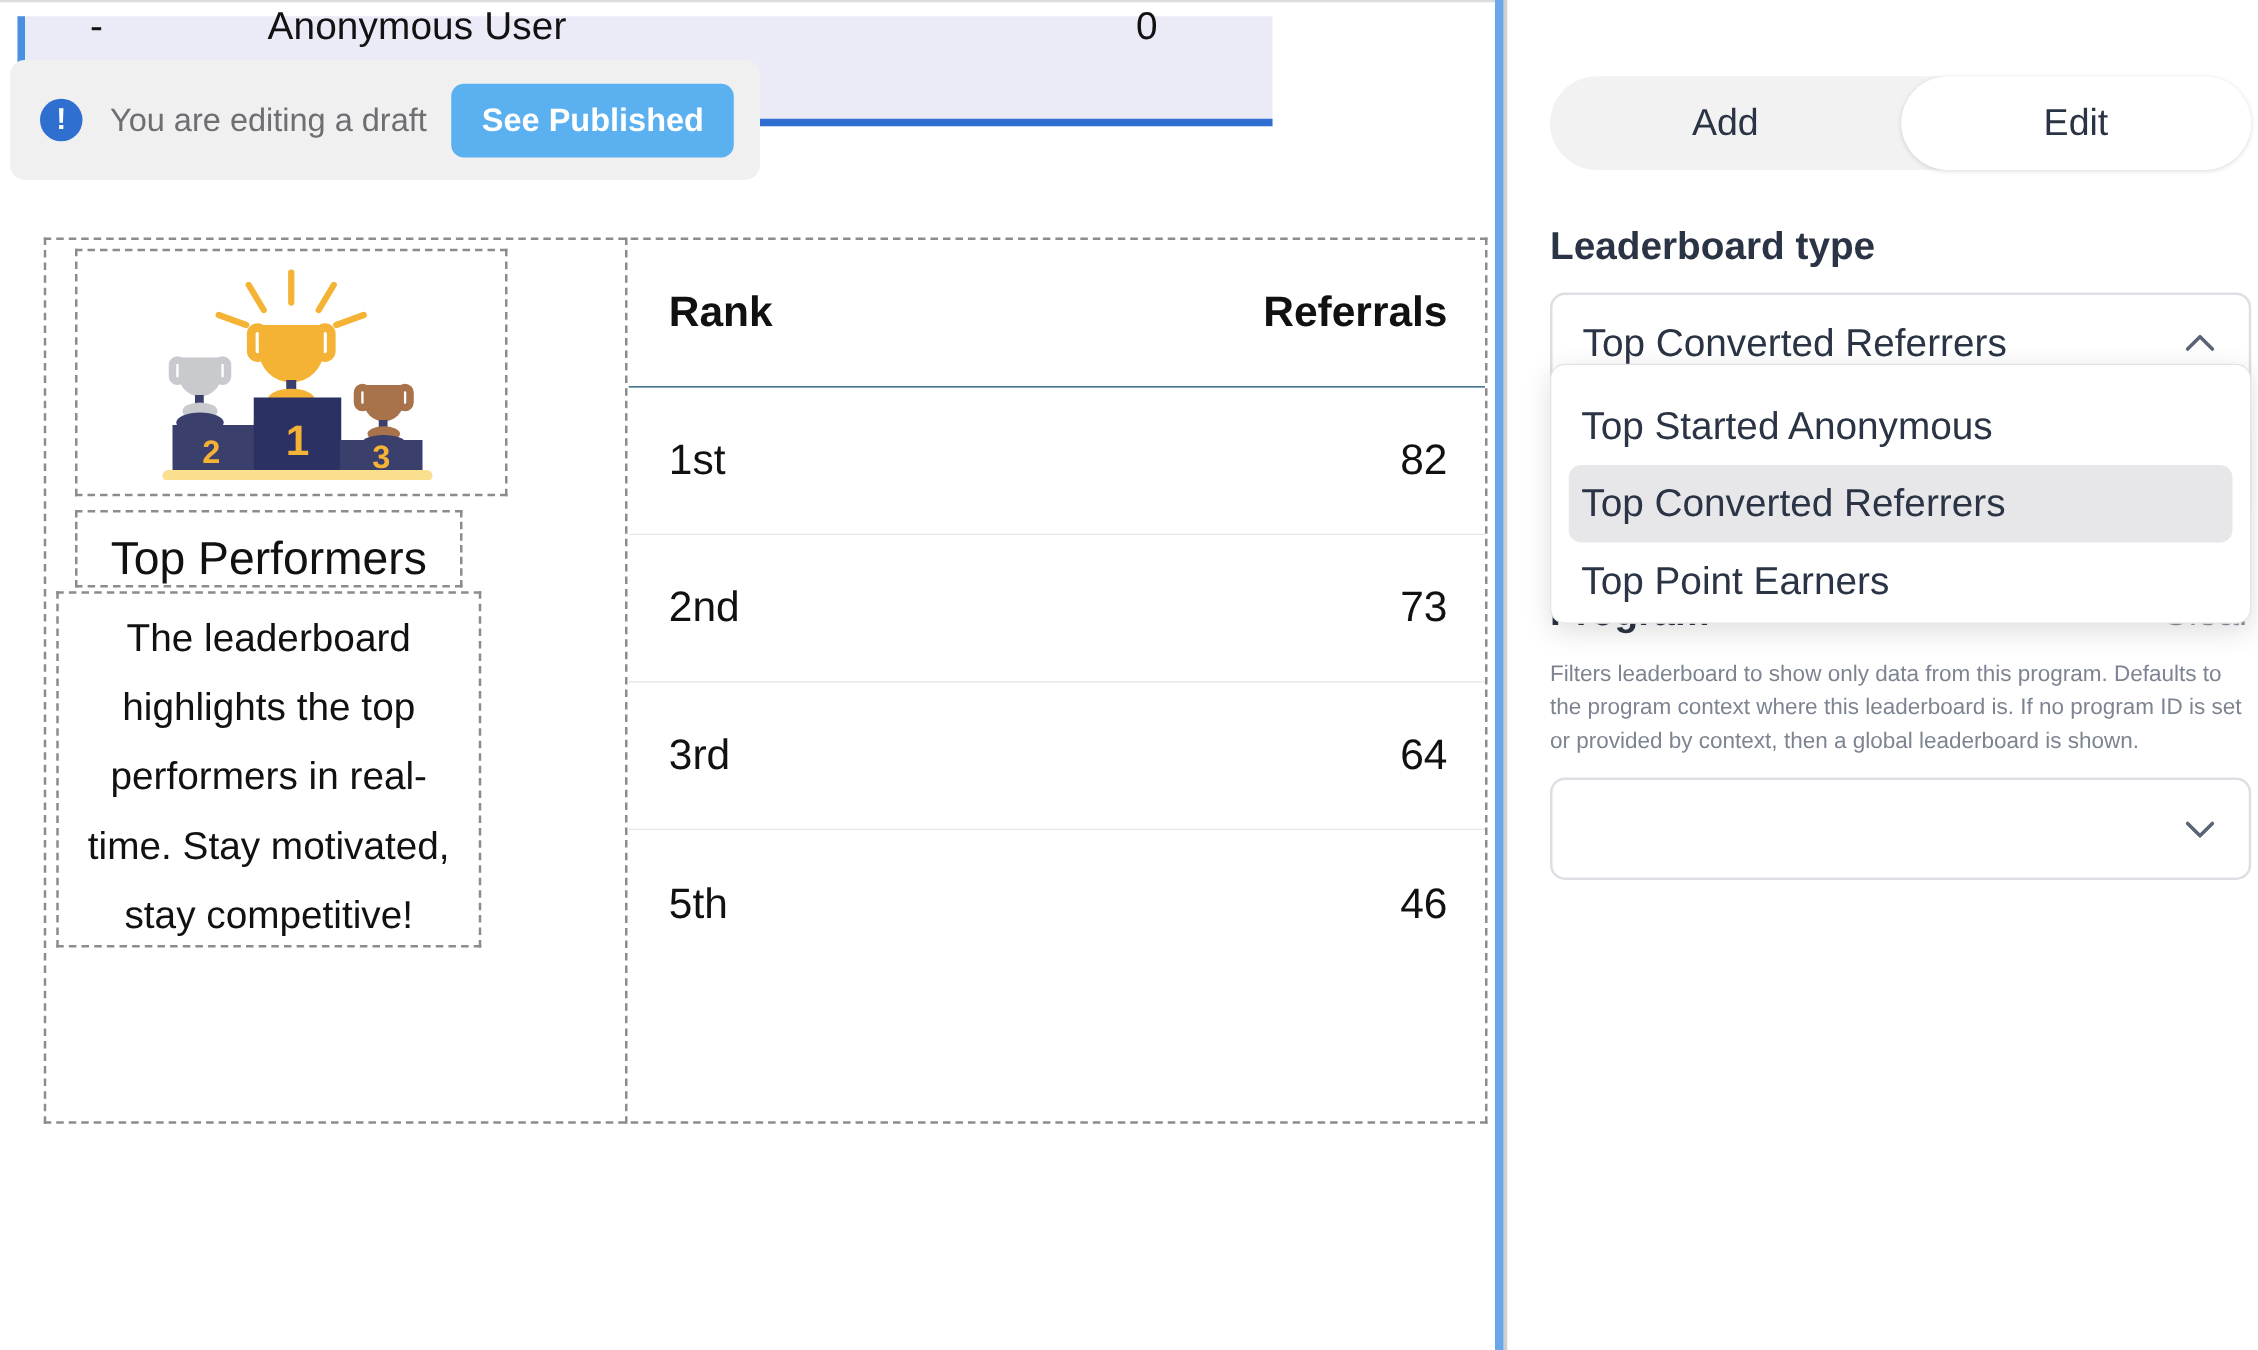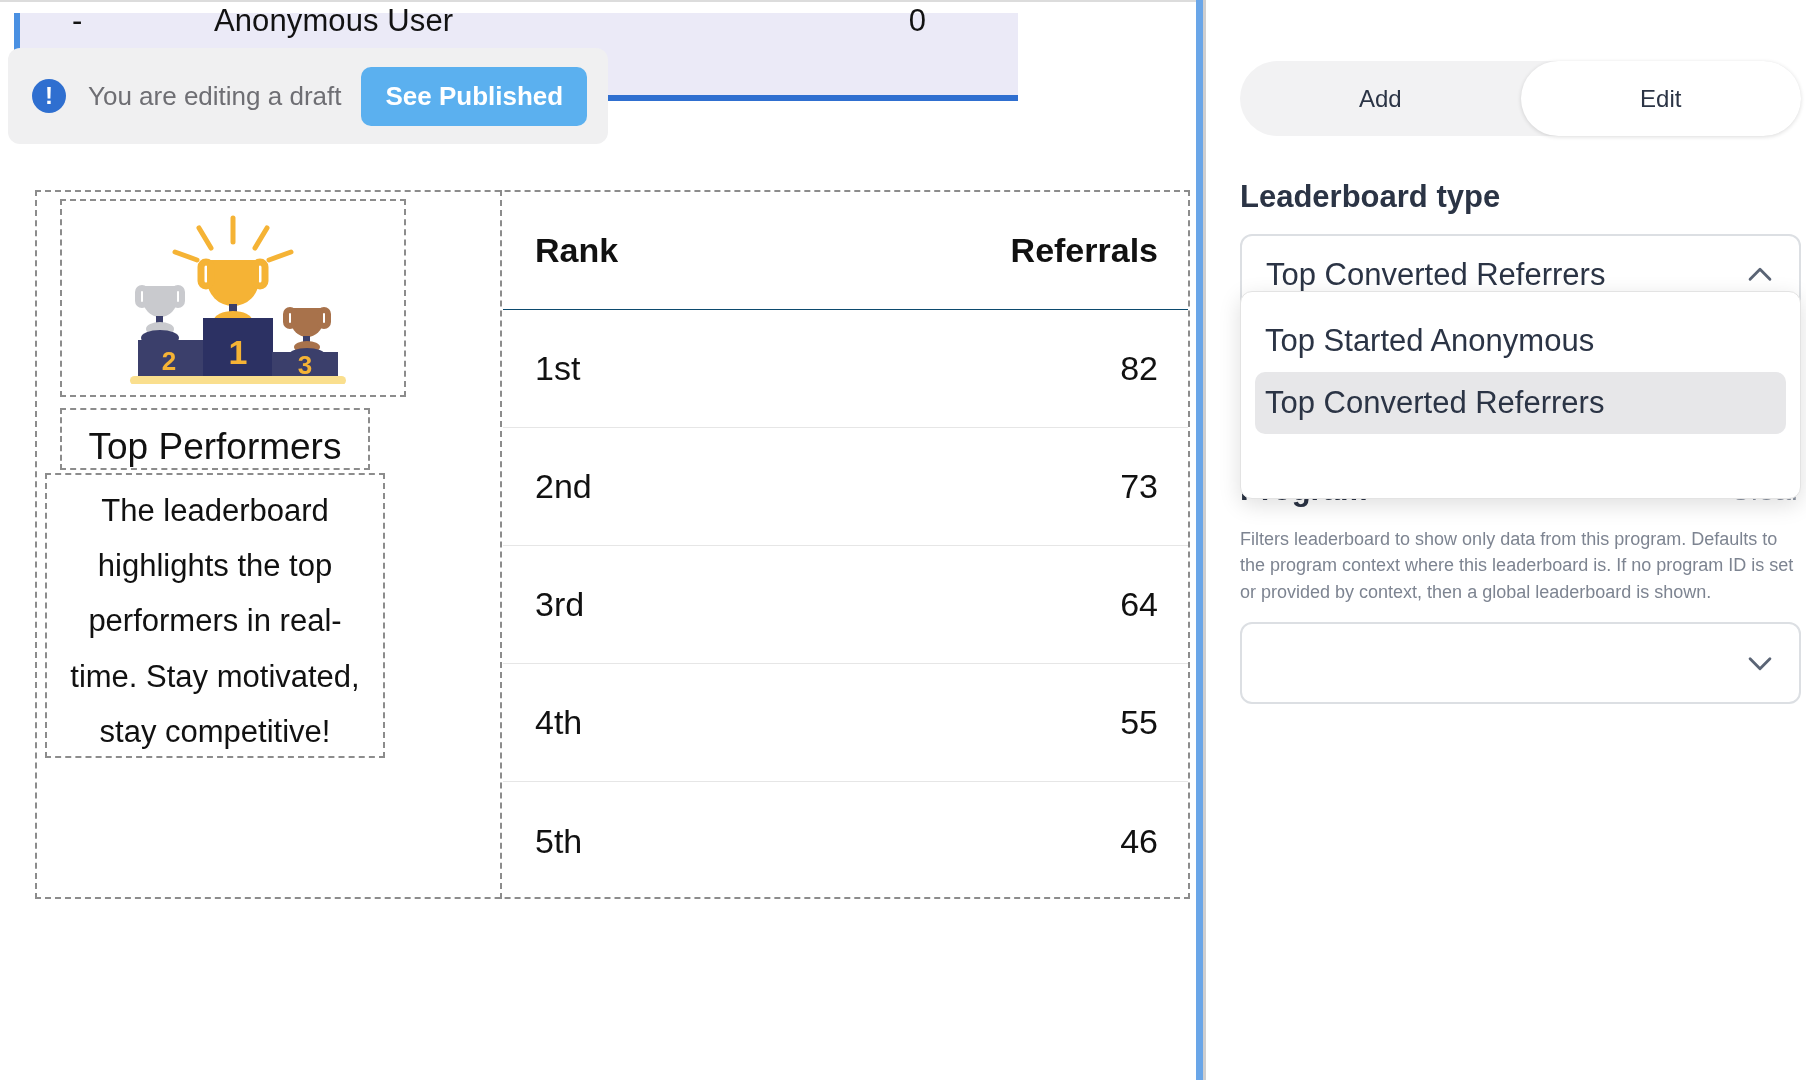--- a/index.html
+++ b/index.html
@@ -156,21 +156,21 @@
   }
 
   .seg-toggle {
     position:relative; margin-top:61px;
     width:561px; height:75px;
     background:#f2f2f3; border-radius:38px;
     display:flex;
   }
   .seg-toggle .seg {
     flex:1; display:flex; align-items:center; justify-content:center;
-    font-size:24px; color:#2b3445; cursor:pointer; border-radius:38px;
+    font-size:30px; color:#2b3445; cursor:pointer; border-radius:38px;
     font-family:"Liberation Sans", sans-serif;
   }
   .seg-toggle .seg.active {
     background:#ffffff;
     box-shadow:0 1px 4px rgba(0,0,0,.14);
   }
 
   .field-label {
     margin-top:43px;
     font-size:31px; font-weight:bold; color:#2b3445;
@@ -334,24 +334,20 @@
         <span class="td">82</span>
       </div>
       <div class="row">
         <span class="td">2nd</span>
         <span class="td">73</span>
       </div>
       <div class="row">
         <span class="td">3rd</span>
         <span class="td">64</span>
       </div>
-      <div class="row">
-        <span class="td">4th</span>
-        <span class="td">55</span>
-      </div>
       <div class="row last">
         <span class="td">5th</span>
         <span class="td">46</span>
       </div>
     </div>
   </div>
 
   <div class="divider-blue"></div>
   <div class="divider-grey"></div>
 
@@ -385,15 +381,16 @@
     <div class="prog-select">
       <svg class="chev" viewBox="0 0 24 24" fill="none" stroke="#5a6475" stroke-width="2" stroke-linecap="round" stroke-linejoin="round">
           <polyline points="5 9 12 16 19 9"></polyline>
         </svg>
     </div>
   </div>
 
   <div class="dropdown">
     <div class="opt">Top Started Anonymous</div>
     <div class="opt sel">Top Converted Referrers</div>
+    <div class="opt">Top Point Earners</div>
   </div>
 
 </div>
 
 </body></html>

